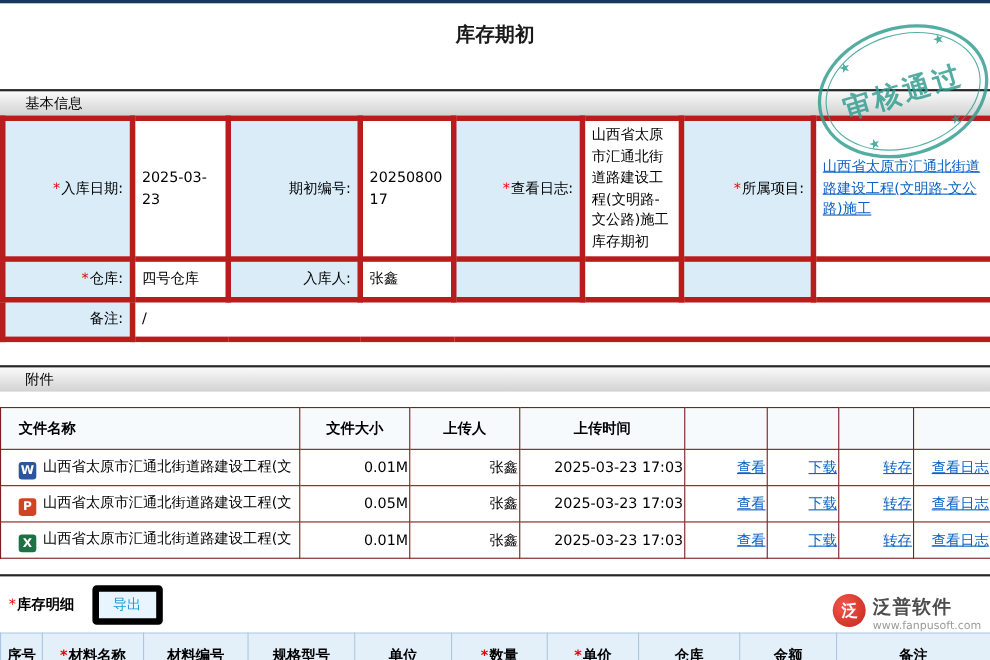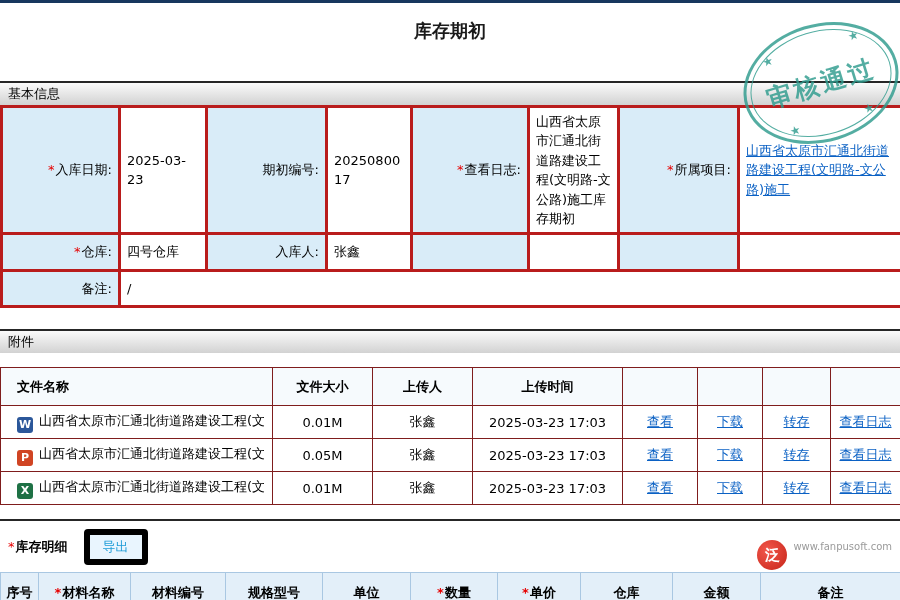--- a/index.html
+++ b/index.html
@@ -9,40 +9,40 @@
     background: #fff; color: #000;
     font-family: "DejaVu Sans", "Liberation Sans", sans-serif;
     font-size: 13px;
   }
   .top-line { height: 3px; background: #17375e; }
   .title { margin: 16px 0 38px; text-align: center; font-size: 18px; font-weight: bold; color: #1a1a1a; }
 
   .section-bar {
     border-top: 2px solid #262626; height: 24px;
     background: linear-gradient(#fafafa, #d2d2d2);
-    display: flex; align-items: center; padding-left: 8px; color: #000;
+    display: flex; align-items: center; padding-left: 23px; color: #000;
   }
 
   table { border-collapse: collapse; width: 900px; table-layout: fixed; }
 
-  .form-table td { border: 3px solid #b91c1c; padding: 3px 6px; vertical-align: middle; line-height: 1.5; }
+  .form-table td { border: 5px solid #b91c1c; padding: 3px 6px; vertical-align: middle; line-height: 1.5; }
   .form-table .lbl { background: #d9ecf8; text-align: right; }
   .form-table .val { background: #fff; text-align: left; }
   .row1 td { height: 127px; }
   .row2 td { height: 37px; }
   .row3 td { height: 36px; }
   .break { word-break: break-all; }
 
   .req { color: #e60000; margin-right: 1px; }
   .link { color: #0b61c4; text-decoration: underline; cursor: pointer; }
 
   .attach-table { margin-top: 14px; }
   .attach-table th, .attach-table td { border: 1px solid #7f1d1d; vertical-align: middle; }
   .attach-table th { height: 38px; font-weight: bold; background: #f6fafd; text-align: center; }
-  .attach-table td { height: 33px; text-align: center; }
+  .attach-table td { height: 33px; text-align: right; }
   th.name-h, td.name-c { text-align: left; padding-left: 16px; }
   .ficon {
     display: inline-block; width: 16px; height: 16px; border-radius: 3px;
     color: #fff; font-size: 11px; font-weight: bold; line-height: 16px;
     text-align: center; margin-right: 6px; vertical-align: -3px;
   }
   .ficon.word  { background: #2b579a; }
   .ficon.ppt   { background: #d04423; }
   .ficon.excel { background: #1e7145; }
   .alink { color: #0b61c4; text-decoration: underline; cursor: pointer; }
@@ -259,16 +259,17 @@
       <th><span>仓库</span></th>
       <th><span>金额</span></th>
       <th><span>备注</span></th>
     </tr>
   </tbody>
     </table>
 
   <div class="watermark">
     <div class="wm-logo">泛</div>
     <div class="wm-text">
+      <div class="wm-brand">泛普软件</div>
       <div class="wm-url">www.fanpusoft.com</div>
     </div>
   </div>
 </div>
 
 </body></html>

